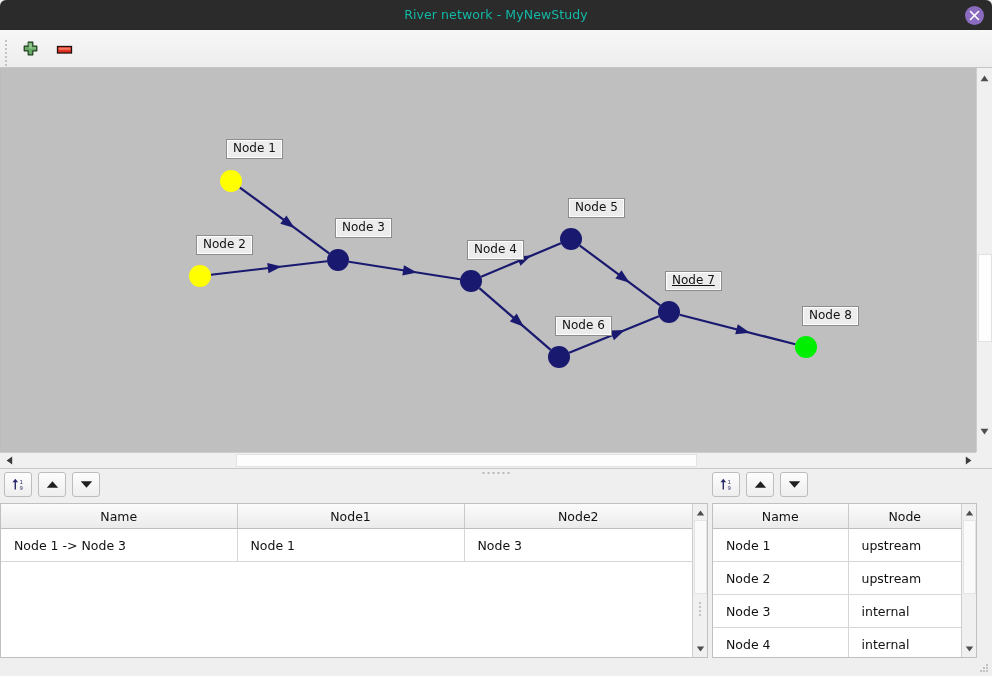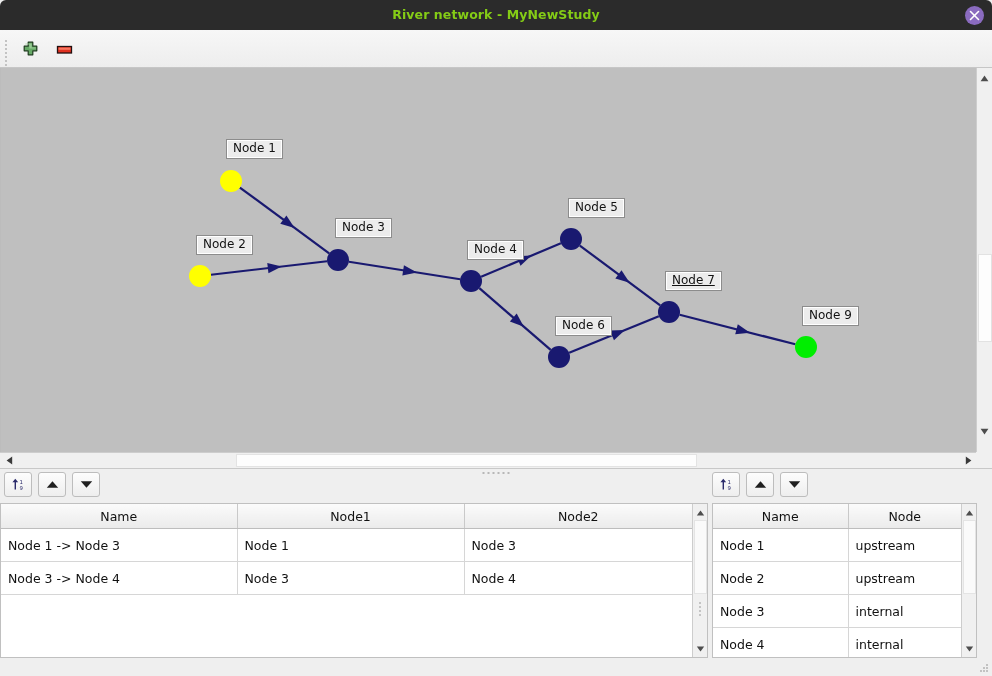--- a/index.html
+++ b/index.html
@@ -18,21 +18,21 @@
 
   
   #titlebar {
     position: absolute; left: 0; top: 0; width: 992px; height: 30px;
     background: #2b2b2b;
     border-radius: 6px 6px 0 0;
   }
   #titlebar .title {
     position: absolute; left: 0; top: 0; width: 992px; height: 30px;
     line-height: 30px; text-align: center;
-    color: #84cc16; font-size: 12.5px; font-weight: bold;
+    color: #14b8a6; font-size: 12.5px; font-weight: normal;
     letter-spacing: .1px;
   }
   #close-btn {
     position: absolute; right: 8px; top: 6px;
     width: 19px; height: 19px; border-radius: 50%;
     background: #8a6bbf;
     cursor: pointer;
   }
   #close-btn svg { position: absolute; left: 4px; top: 4px; }
 
@@ -176,21 +176,21 @@
     font-size: 12.5px; font-weight: normal; color: #111;
     text-align: center;
     margin-top: 48px;
   }
   table.grid th:last-child { border-right: none; }
   table.grid td {
     height: 30px;
     border-right: 1px solid #d6d6d6;
     border-bottom: 1px solid #d6d6d6;
     font-size: 12.5px; color: #111;
-    padding-left: 7px;
+    padding-left: 13px;
     background: #ffffff;
     white-space: nowrap; overflow: hidden;
   }
   table.grid td:last-child { border-right: none; }
 
   
   .tbl-vscroll {
     position: absolute; top: 0; right: 0; width: 15px; height: 100%;
     background: #f0f0f0; border-left: 1px solid #cdcdcd; box-sizing: border-box;
   }
@@ -292,21 +292,21 @@
         </g>
     </svg>
     <div id="label-layer">
         <div class="node-label" style="left: 225px; top: 71px;">Node 1</div>
         <div class="node-label" style="left: 195px; top: 167px;">Node 2</div>
         <div class="node-label" style="left: 334px; top: 150px;">Node 3</div>
         <div class="node-label" style="left: 466px; top: 172px;">Node 4</div>
         <div class="node-label" style="left: 567px; top: 130px;">Node 5</div>
         <div class="node-label" style="left: 554px; top: 248px;">Node 6</div>
         <div class="node-label" style="left: 664px; top: 203px; text-decoration: underline;">Node 7</div>
-        <div class="node-label" style="left: 801px; top: 238px;">Node 9</div>
+        <div class="node-label" style="left: 801px; top: 238px;">Node 8</div>
       </div>
   </div>
 
   <div id="graph-vscroll">
     <div class="arrow-up">
       <svg width="9" height="7" viewBox="0 0 9 7">
         <path d="M4.5 0.6 L8.4 6.2 L0.6 6.2 z" fill="#4d4d4d"></path>
       </svg>
     </div>
     <div id="graph-vthumb" style="top: 186px; height: 88px;"></div>
@@ -399,25 +399,20 @@
               <th>Node1</th>
               <th>Node2</th>
             </tr>
           </thead>
         <tbody>
             <tr>
               <td>Node 1 -&gt; Node 3</td>
               <td>Node 1</td>
               <td>Node 3</td>
             </tr>
-            <tr>
-              <td>Node 3 -&gt; Node 4</td>
-              <td>Node 3</td>
-              <td>Node 4</td>
-            </tr>
           </tbody>
       </table>
     </div>
     <div class="tbl-vscroll">
       <div class="a-up">
         <svg width="9" height="6" viewBox="0 0 9 6">
           <path d="M4.5 0.6 L8.2 5.4 L0.8 5.4 z" fill="#4d4d4d"></path>
         </svg>
       </div>
       <div class="tbl-vthumb" style="top:16px;height:74px;"></div>

